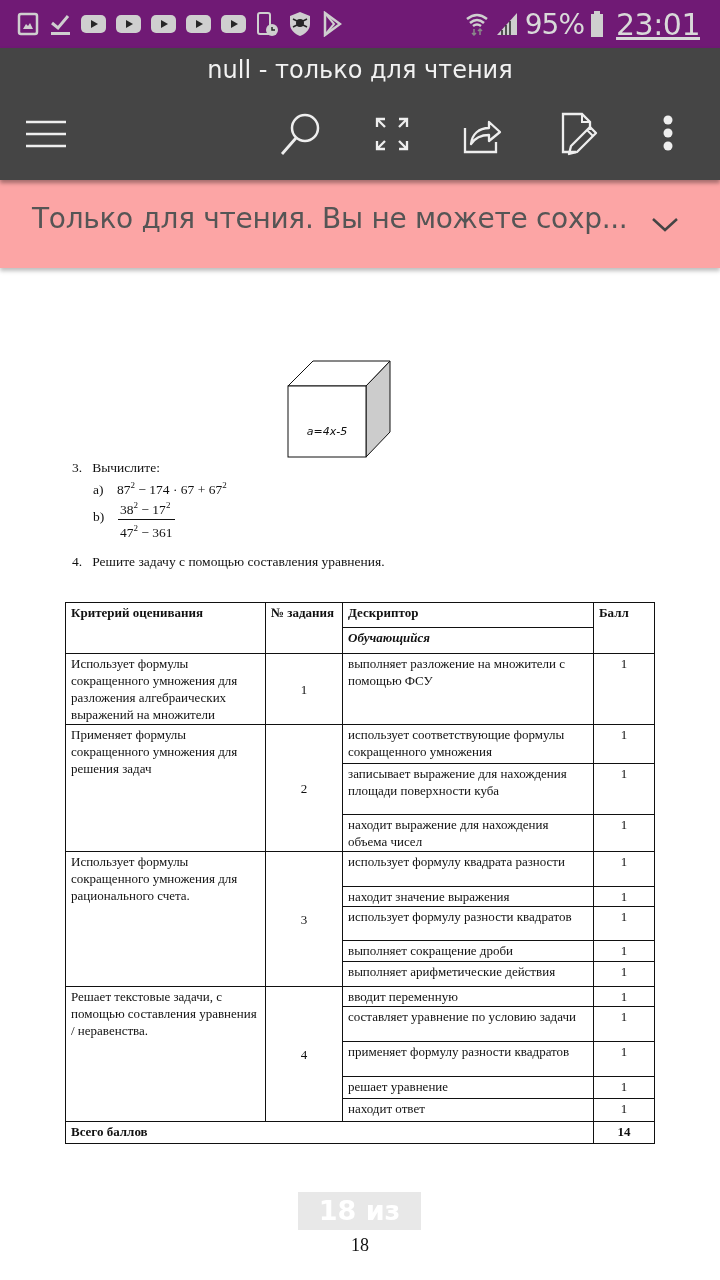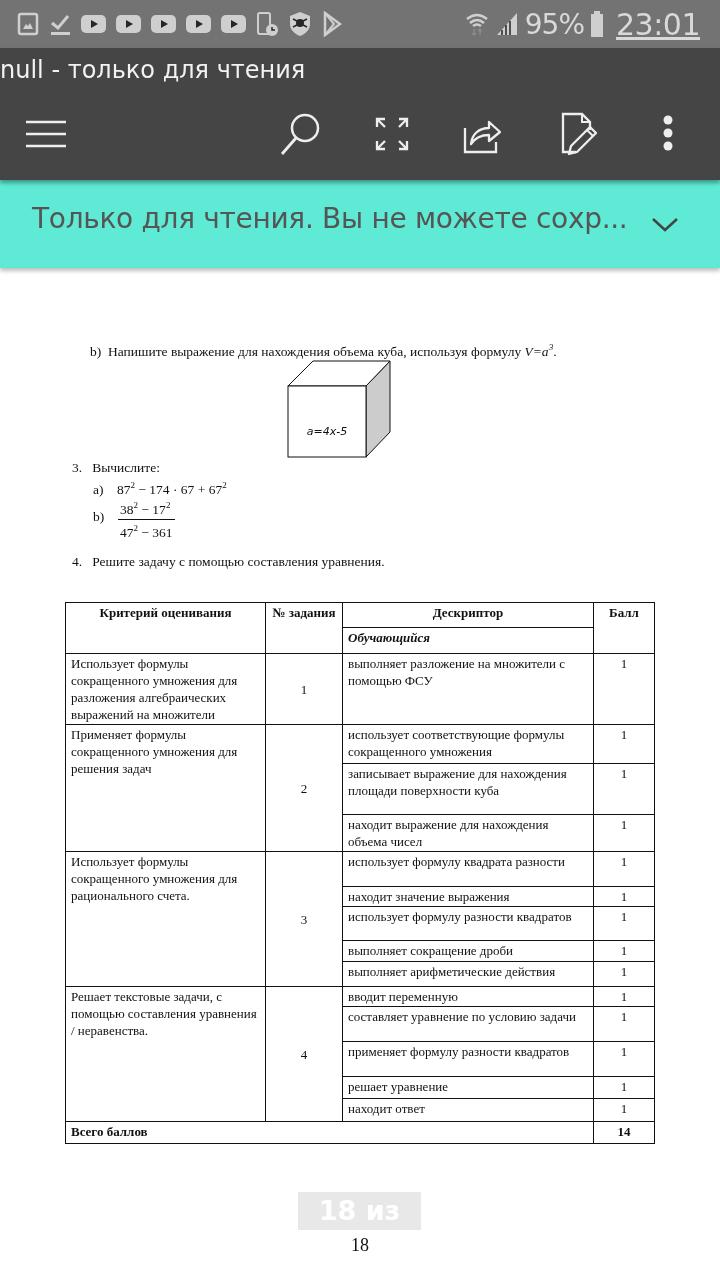--- a/index.html
+++ b/index.html
@@ -1,51 +1,51 @@
 <!DOCTYPE html>
 <html><head>
 <meta charset="utf-8">
 <style>
   html, body { margin:0; padding:0; }
   body { width:720px; height:1280px; position:relative; overflow:hidden; background:#ffffff; font-family:"Liberation Sans", sans-serif; }
 
   
-  .statusbar { position:absolute; left:0; top:0; width:720px; height:48px; background:#737373; color:#d9d9d9; }
+  .statusbar { position:absolute; left:0; top:0; width:720px; height:48px; background:#701a75; color:#d9d9d9; }
   .sb-left { position:absolute; left:17px; top:10px; height:28px; display:flex; align-items:center; gap:10px; }
   .sb-icon { display:inline-block; }
   .yt { width:25px; height:18px; background:#cfcfcf; border-radius:5px; position:relative; }
   .yt:after { content:""; position:absolute; left:10px; top:5px; border-left:7px solid #262626; border-top:4px solid transparent; border-bottom:4px solid transparent; }
   .sb-right { position:absolute; right:20px; top:4px; height:40px; display:flex; align-items:center; gap:6px; font-size:30px; color:#d9d9d9; font-family:"DejaVu Sans", sans-serif; }
   .sb-right .pct { font-size:28px; letter-spacing:-1px; }
   .sb-right .time { font-size:30px; margin-left:6px; letter-spacing:-0.5px;text-decoration:underline; }
 
   
   .appbar { position:absolute; left:0; top:48px; width:720px; height:132px; background:#454545; box-shadow:0 3px 4px rgba(0,0,0,0.35); z-index:2; }
-  .app-title { position:absolute; left:0; top:8px; width:720px; text-align:left; color:#f2f2f2; font-size:24px; font-family:"DejaVu Sans", sans-serif; }
+  .app-title { position:absolute; left:0; top:8px; width:720px; text-align:center; color:#f2f2f2; font-size:24px; font-family:"DejaVu Sans", sans-serif; }
   .tb-btn { position:absolute; top:62px; width:48px; height:48px; display:flex; align-items:center; justify-content:center; }
 
   
-  .banner { position:absolute; left:0; top:180px; width:720px; height:88px; background:#5eead4; box-shadow:0 3px 4px rgba(0,0,0,0.25); z-index:1; }
+  .banner { position:absolute; left:0; top:180px; width:720px; height:88px; background:#fca5a5; box-shadow:0 3px 4px rgba(0,0,0,0.25); z-index:1; }
   .banner-text { position:absolute; left:32px; top:22px; font-size:28px; color:#555555; font-family:"DejaVu Sans", sans-serif; letter-spacing:-0.3px; }
   .banner-chev { position:absolute; left:648px; top:30px; width:34px; height:28px; }
 
   
   .doc { position:absolute; left:0; top:268px; width:720px; height:1012px; background:#ffffff; font-family:"Liberation Serif", serif; color:#111; }
   .q-line { position:absolute; font-size:13.5px; white-space:nowrap; }
   .sup { font-size:9px; vertical-align:6px; }
   .frac { position:absolute; left:118px; top:232px; font-size:13.5px; }
   .frac .num { border-bottom:1px solid #111; padding:0 2px 1px 2px; }
   .frac .den { padding:3px 2px 0 2px; }
 
   .cube { position:absolute; left:280px; top:90px; }
 
   
   .tbl { position:absolute; left:65px; top:334px; border-collapse:collapse; font-size:13px; font-family:"Liberation Serif", serif; }
   .tbl td { border:1.3px solid #111; padding:1px 5px; vertical-align:top; line-height:17px; }
-  .tbl .hdr { font-weight:bold; text-align:center; }
+  .tbl .hdr { font-weight:bold; text-align:left; }
   .tbl .num { text-align:center; vertical-align:middle; }
   .tbl .score { text-align:center; }
   .tbl .ital { font-weight:bold; font-style:italic; text-align:left; }
 
   .page-pill { position:absolute; left:298px; top:1192px; width:123px; height:38px; background:#e8e8e8; color:#ffffff; font-family:"DejaVu Sans", sans-serif; font-weight:bold; font-size:27px; text-align:center; line-height:38px; }
   .page-num { position:absolute; left:340px; top:1235px; width:40px; text-align:center; font-family:"Liberation Serif", serif; font-size:18px; color:#111; }
 </style>
 </head>
 <body>
 
@@ -148,24 +148,20 @@
 
 <div class="banner">
   <div class="banner-text">Только для чтения. Вы не можете сохр...</div>
   <svg class="banner-chev" viewBox="0 0 34 28">
       <path d="M5 9 L17 20 L29 9" stroke="#444444" stroke-width="2.5" fill="none"></path>
     </svg>
 </div>
 
 <div class="doc">
 
-  <div class="q-line" style="left:90px; top:74px;">
-    <span>b)</span>&nbsp;
-    <span>Напишите выражение для нахождения объема куба, используя формулу </span><i>V=a</i><i class="sup">3</i><span>.</span>
-  </div>
 
   <svg class="cube" width="120" height="105" viewBox="0 0 120 105">
     <polygon points="86,28 110,3 110,74 86,99" fill="#cccccc" stroke="#111" stroke-width="1"></polygon>
     <polygon points="8,28 33,3 110,3 86,28" fill="#ffffff" stroke="#111" stroke-width="1"></polygon>
     <rect x="8" y="28" width="78" height="71" fill="#ffffff" stroke="#111" stroke-width="1"></rect>
     <text x="47" y="77" text-anchor="middle" font-family="DejaVu Sans, sans-serif" font-style="italic" font-size="11" fill="#111">a=4x-5</text>
   </svg>
 
   <div class="q-line" style="left:72px; top:192px;">
     <span>3.</span>&nbsp;&nbsp;&nbsp;<span>Вычислите:</span>

